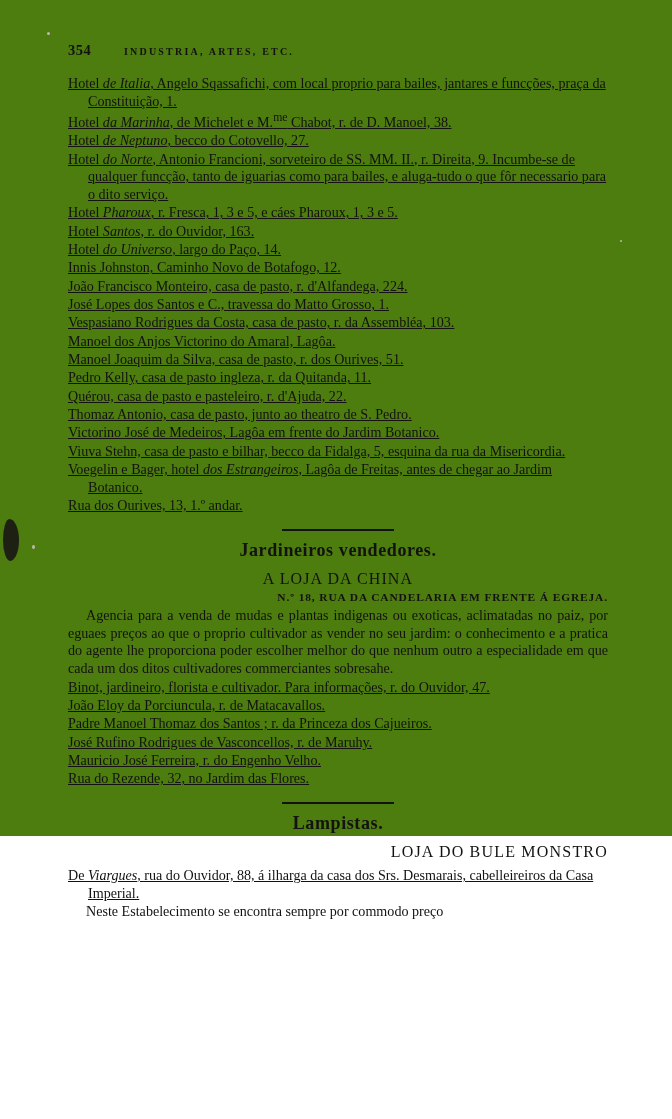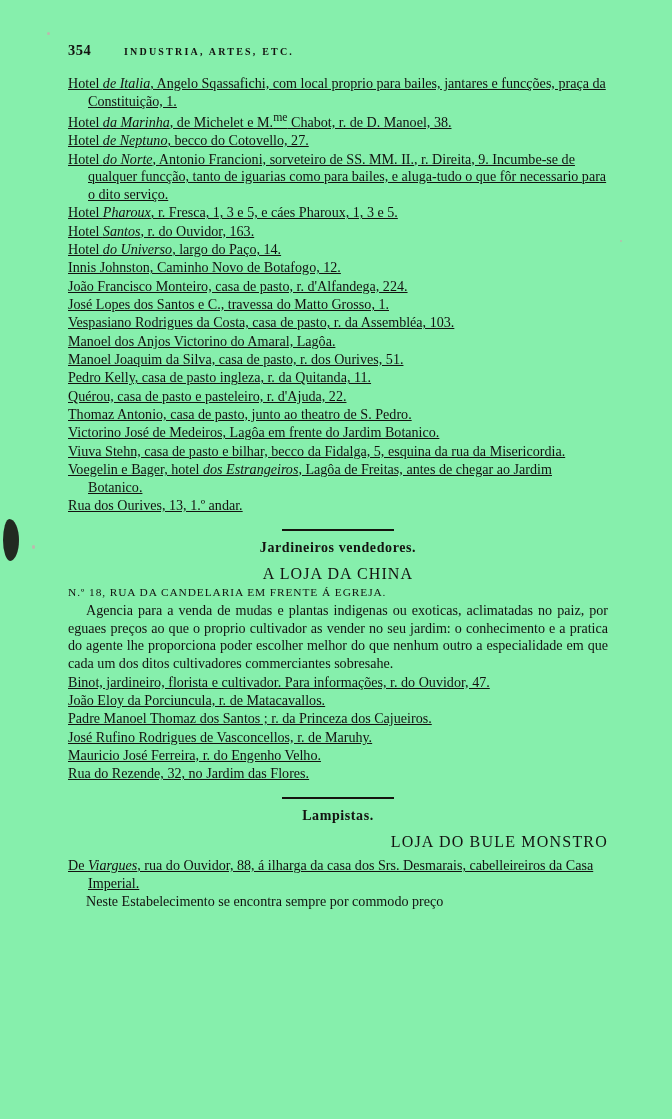--- a/index.html
+++ b/index.html
@@ -11,22 +11,22 @@
     width: 672px;
     height: 1119px;
     font-family: "Liberation Serif", serif;
     color: #131210;
     position: relative;
     overflow: hidden;
   }
   .page {
     position: relative;
     width: 672px;
-    height: 1119px;
-    background: #86efac;
+    height: 836px;
+    background: #4d7c0f;
   }
   .content {
     position: absolute;
     left: 68px;
     top: 42px;
     width: 540px;
   }
   .header-row {
     display: flex;
     align-items: baseline;
@@ -64,37 +64,38 @@
     margin-bottom: 1px;
   }
   .rule {
     width: 112px;
     height: 2px;
     background: #15130f;
     margin: 14px auto 9px auto;
   }
   .section-title {
     text-align: center;
-    font-size: 14px;
+    font-size: 18px;
     font-weight: bold;
     letter-spacing: 0.6px;
     margin: 0 0 9px 0;
   }
   .shop-title {
     text-align: center;
     font-size: 16px;
     letter-spacing: 1.1px;
     margin: 4px 0 3px 0;
   }
   .shop-sub {
-    text-align: left;
+    text-align: right;
     font-size: 11.4px;
     letter-spacing: 0.9px;
     margin: 0 0 4px 0;
     text-transform: uppercase;
+    font-weight: bold;
   }
   .small-caps-line {
     text-align: right;
     font-size: 16px;
     letter-spacing: 1.2px;
     margin: 3px 0 6px 0;
   }
   .left-mark {
     position: absolute;
     left: 3px;

